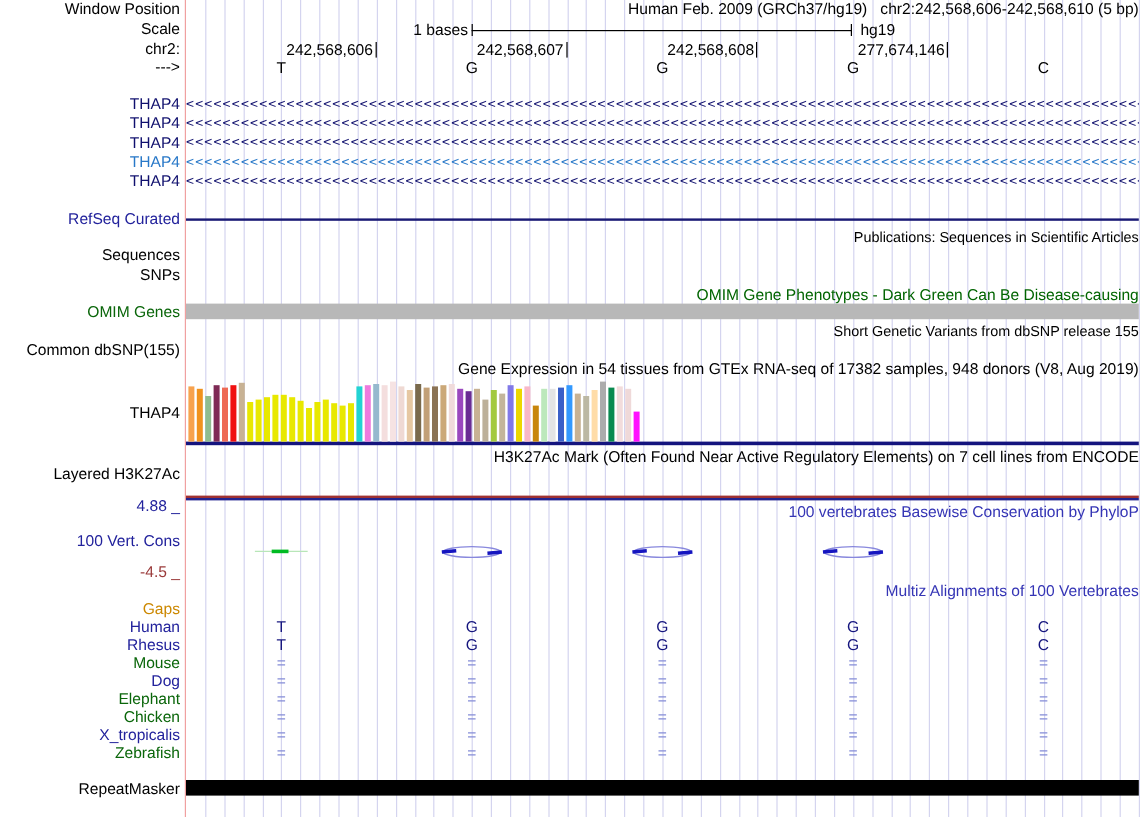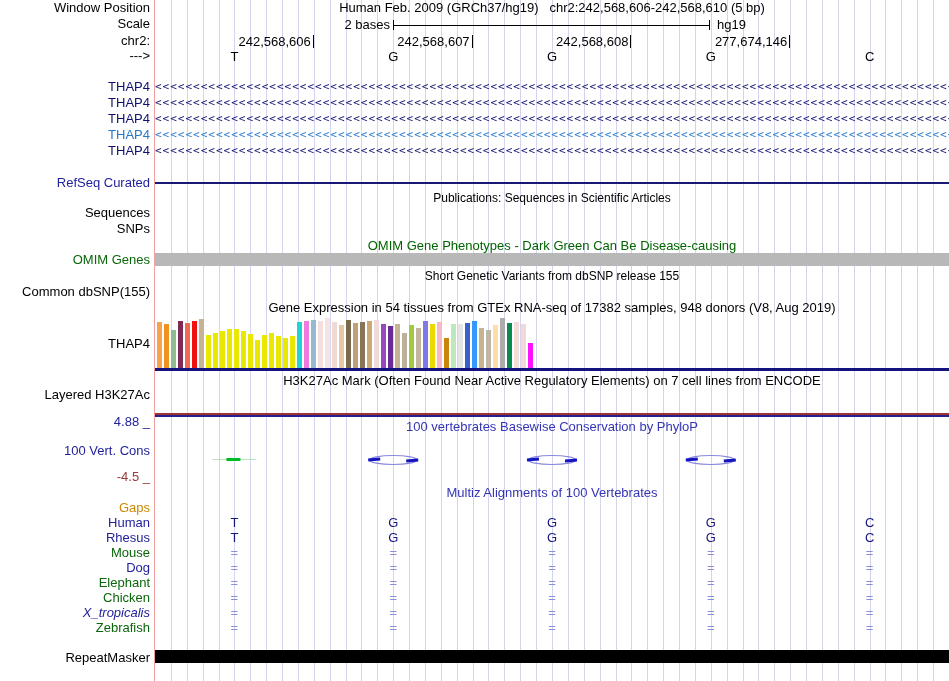--- a/index.html
+++ b/index.html
@@ -2,21 +2,21 @@
 <html><head>
 <meta charset="utf-8">
 <style>
   html,body{margin:0;padding:0;background:#fff;}
   #canvas{
     position:relative;width:950px;height:681px;background:#fff;overflow:hidden;
     font-family:"Liberation Sans",sans-serif;font-size:13px;color:#000;
   }
   .abs{position:absolute;white-space:nowrap;}
   .glabel{position:absolute;left:0;width:150px;text-align:right;white-space:nowrap;height:14px;line-height:13px;}
-  .ctitle{position:absolute;left:155px;width:794px;text-align:center;white-space:nowrap;height:14px;line-height:13px;}
+  .ctitle{position:absolute;left:155px;width:794px;text-align:right;white-space:nowrap;height:14px;line-height:13px;}
   .navy{color:#22229c;}
   .blue-title{color:#3535b5;}
   .green{color:#0a660a;}
   .dkgreen{color:#006400;}
   .dred{color:#9a3a3a;}
   .small{font-size:12px;}
   .hline{position:absolute;background:#000;}
   .vline{position:absolute;background:#000;width:1px;}
   .seqletter{position:absolute;width:22px;text-align:center;}
   .arrowrow{position:absolute;left:155px;width:794px;height:14px;overflow:hidden;
@@ -88,21 +88,21 @@
   <div class="glabel" style="top:1px">Window Position</div>
   <div class="glabel" style="top:17px">Scale</div>
   <div class="glabel" style="top:34px">chr2:</div>
   <div class="glabel" style="top:49px">---&gt;</div>
 
   <div class="ctitle" style="top:1px">
     <span>Human Feb. 2009 (GRCh37/hg19)</span>&nbsp;&nbsp;
     <span>chr2:242,568,606-242,568,610 (5 bp)</span>
   </div>
 
-  <div class="abs" style="top:17px;left:290px;width:100px;text-align:right">2 bases</div>
+  <div class="abs" style="top:17px;left:290px;width:100px;text-align:right">1 bases</div>
   <div class="hline" style="top:25px;left:393px;width:317px;height:1px"></div>
   <div class="vline" style="top:20px;left:393px;height:10px"></div>
   <div class="vline" style="top:20px;left:709px;height:10px"></div>
   <div class="abs" style="top:17px;left:717px">hg19</div>
 
 
   <div class="glabel navy" style="top:176px">RefSeq Curated</div>
   <div class="abs" style="top:182px;left:155px;width:794px;height:2px;background:#191975"></div>
 
   <div class="ctitle small" style="top:192px">Publications: Sequences in Scientific Articles</div>
@@ -256,21 +256,21 @@
       <div class="alignbase" style="top: 576px; left: 382.2px; color: rgb(136, 144, 216);">=</div>
       <div class="alignbase" style="top: 576px; left: 541px; color: rgb(136, 144, 216);">=</div>
       <div class="alignbase" style="top: 576px; left: 699.8px; color: rgb(136, 144, 216);">=</div>
       <div class="alignbase" style="top: 576px; left: 858.6px; color: rgb(136, 144, 216);">=</div>
       <div class="glabel" style="top: 591px; color: rgb(10, 102, 10);">Chicken</div>
       <div class="alignbase" style="top: 591px; left: 223.4px; color: rgb(136, 144, 216);">=</div>
       <div class="alignbase" style="top: 591px; left: 382.2px; color: rgb(136, 144, 216);">=</div>
       <div class="alignbase" style="top: 591px; left: 541px; color: rgb(136, 144, 216);">=</div>
       <div class="alignbase" style="top: 591px; left: 699.8px; color: rgb(136, 144, 216);">=</div>
       <div class="alignbase" style="top: 591px; left: 858.6px; color: rgb(136, 144, 216);">=</div>
-      <div class="glabel" style="top: 606px; color: rgb(34, 34, 156); font-style: italic;">X_tropicalis</div>
+      <div class="glabel" style="top: 606px; color: rgb(34, 34, 156);">X_tropicalis</div>
       <div class="alignbase" style="top: 606px; left: 223.4px; color: rgb(136, 144, 216);">=</div>
       <div class="alignbase" style="top: 606px; left: 382.2px; color: rgb(136, 144, 216);">=</div>
       <div class="alignbase" style="top: 606px; left: 541px; color: rgb(136, 144, 216);">=</div>
       <div class="alignbase" style="top: 606px; left: 699.8px; color: rgb(136, 144, 216);">=</div>
       <div class="alignbase" style="top: 606px; left: 858.6px; color: rgb(136, 144, 216);">=</div>
       <div class="glabel" style="top: 621px; color: rgb(10, 102, 10);">Zebrafish</div>
       <div class="alignbase" style="top: 621px; left: 223.4px; color: rgb(136, 144, 216);">=</div>
       <div class="alignbase" style="top: 621px; left: 382.2px; color: rgb(136, 144, 216);">=</div>
       <div class="alignbase" style="top: 621px; left: 541px; color: rgb(136, 144, 216);">=</div>
       <div class="alignbase" style="top: 621px; left: 699.8px; color: rgb(136, 144, 216);">=</div>

